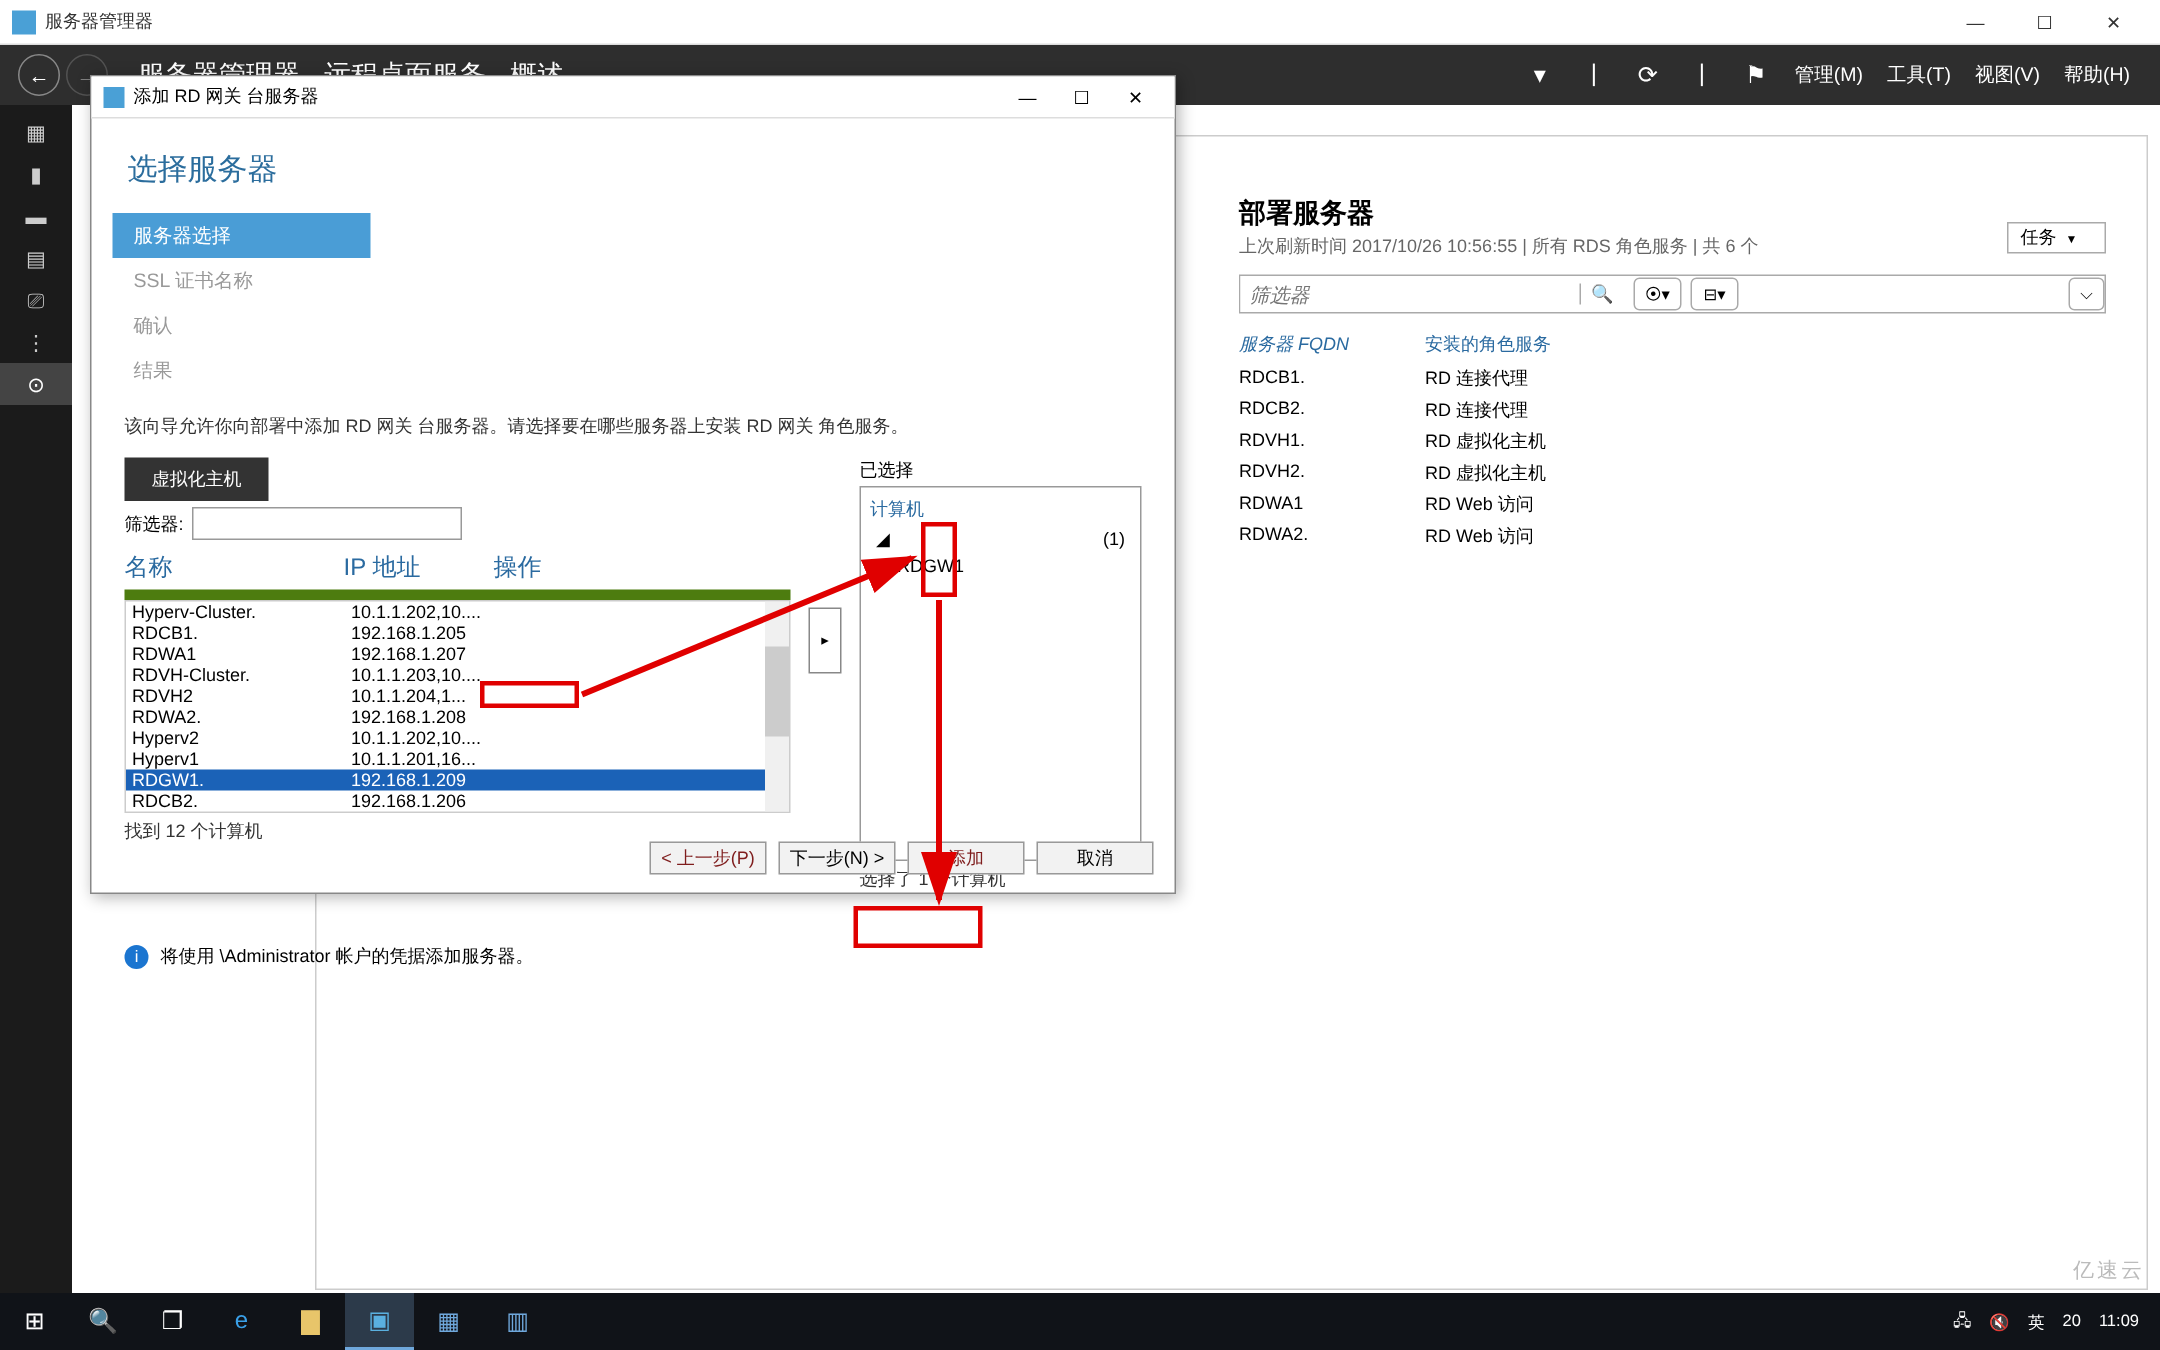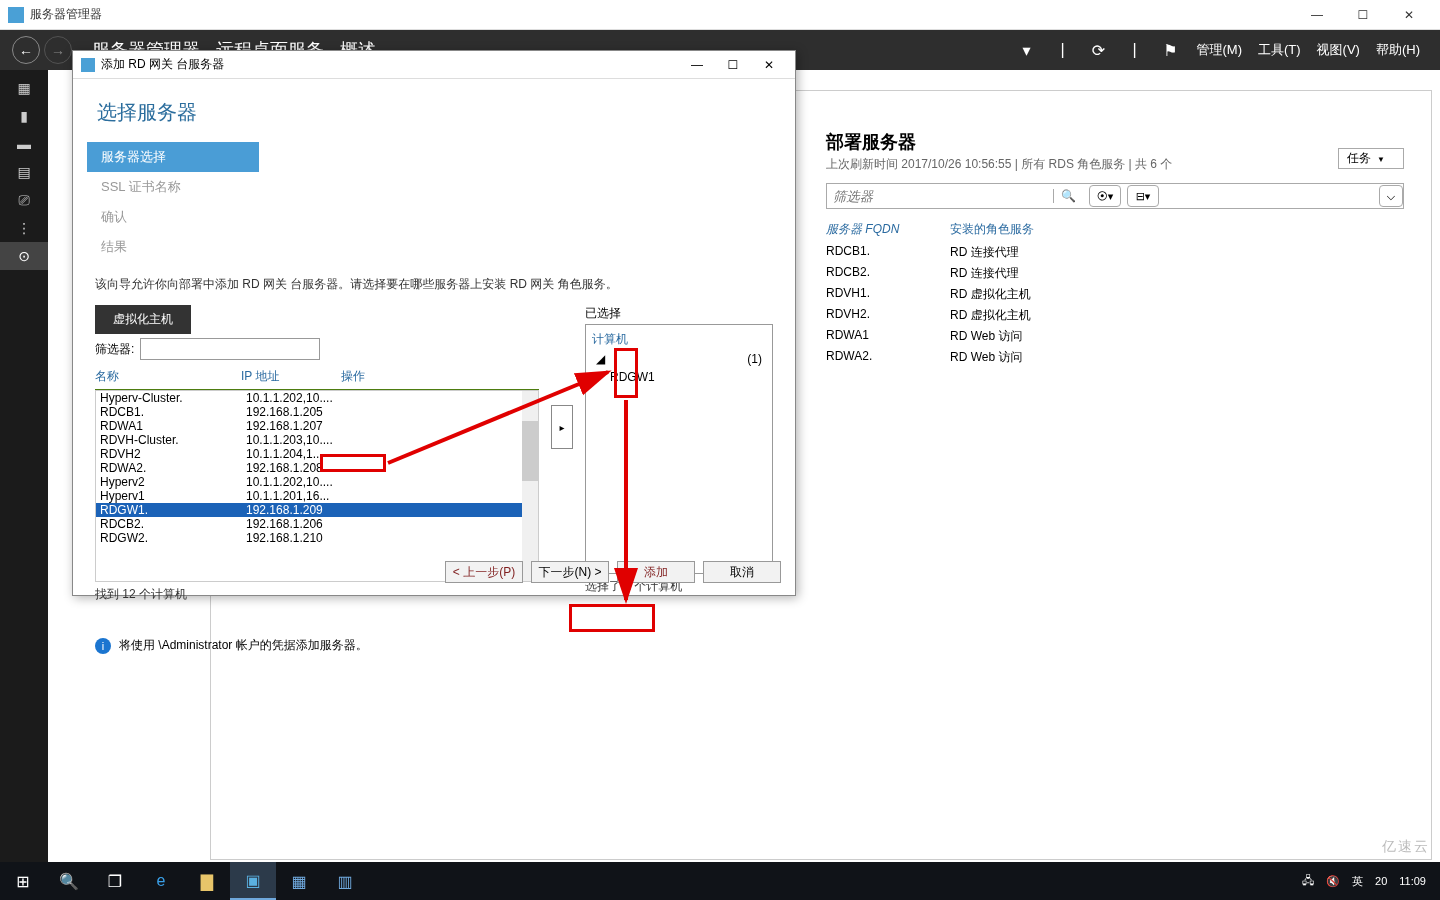--- a/index.html
+++ b/index.html
@@ -18,44 +18,44 @@
 .headerbar .crumb { font-size: 18px; margin-left: 16px; flex: 1; color: #fff; }
 .headerbar .menu-item { font-size: 13px; margin: 0 8px; cursor: pointer; }
 .headerbar .tool-icon { width: 24px; margin: 0 6px; display: inline-flex; justify-content: center; }
 
 
 .leftrail { position: absolute; left: 0; top: 70px; width: 48px; bottom: 0; background: #1b1b1b; display: flex; flex-direction: column; align-items: center; padding-top: 4px; }
 .leftrail .rail-item { width: 48px; height: 28px; display: flex; align-items: center; justify-content: center; color: #ccc; font-size: 14px; }
 .leftrail .rail-item.sel { background: #444; color: #fff; }
 
 
-.modal { position: absolute; left: 72px; top: 50px; width: 724px; height: 546px; background: #fff; border: 1px solid #888; box-shadow: 2px 2px 10px rgba(0,0,0,0.3); z-index: 10; }
+.modal { position: absolute; left: 60px; top: 50px; width: 724px; height: 546px; background: #fff; border: 1px solid #888; box-shadow: 2px 2px 10px rgba(0,0,0,0.3); z-index: 10; }
 .modal-titlebar { height: 28px; background: #fff; border-bottom: 1px solid #ddd; display: flex; align-items: center; padding: 0 8px; }
 .modal-titlebar .micon { width: 14px; height: 14px; background: #4aa0d6; margin-right: 6px; }
 .modal-titlebar .mtitle { font-size: 12px; flex: 1; }
 .modal-titlebar .mbtn { width: 36px; height: 28px; display: flex; align-items: center; justify-content: center; font-size: 12px; }
 .modal-heading { font-size: 20px; color: #2b6d9d; padding: 20px 24px 10px; font-weight: normal; }
 .modal-body { display: flex; padding: 0 14px; flex-direction: column; }
 .modal-nav { width: 172px; padding: 6px 0; }
 .modal-nav .nav-step { padding: 6px 14px; font-size: 13px; color: #999; }
 .modal-nav .nav-step.active { background: #4a9dd6; color: #fff; }
 .modal-main { flex: 1; padding: 8px; font-size: 12px; }
 .modal-main .desc { margin-bottom: 12px; color: #333; }
 .tab-row { display: flex; }
 .tab { padding: 6px 18px; background: #333; color: #fff; font-size: 12px; }
 .filter-row { display: flex; align-items: center; margin: 4px 0 4px; }
 .filter-row label { margin-right: 6px; }
 .filter-row input { border: 1px solid #999; height: 22px; width: 180px; padding: 0 4px; }
 .two-col { display: flex; gap: 12px; }
 .pool-area { flex: 1; }
-.pool-head { display: flex; border-bottom: 1px solid #4d7c0f; padding: 4px 0; color: #2a6aa0; font-size: 12px; }
+.pool-head { display: flex; border-bottom: 7px solid #4d7c0f; padding: 4px 0; color: #2a6aa0; font-size: 16px; }
 .pool-head .col-name { width: 146px; }
 .pool-head .col-ip { width: 100px; }
 .pool-head .col-op { flex: 1; }
-.pool-list { border: 1px solid #ccc; height: 192px; overflow: hidden; position: relative; font-size: 12px; }
+.pool-list { border: 1px solid #ccc; height: 142px; overflow: hidden; position: relative; font-size: 12px; }
 .pool-row { display: flex; padding: 0 4px; }
 .pool-row .c1 { width: 146px; }
 .pool-row .c2 { width: 110px; }
 .pool-row.sel { background: #1b62b7; color: #fff; }
 .pool-scroll { position: absolute; right: 0; top: 0; bottom: 0; width: 16px; background: #f0f0f0; }
 .pool-thumb { width: 100%; height: 60px; background: #ccc; margin-top: 30px; }
 .found { margin-top: 4px; color: #333; }
 .add-btn-mid { width: 22px; align-self: flex-start; margin-top: 100px; border: 1px solid #888; text-align: center; height: 44px; line-height: 44px; font-size: 10px; }
 .selected-area { width: 188px; }
 .selected-area .sel-head { font-size: 12px; margin-bottom: 2px; }

